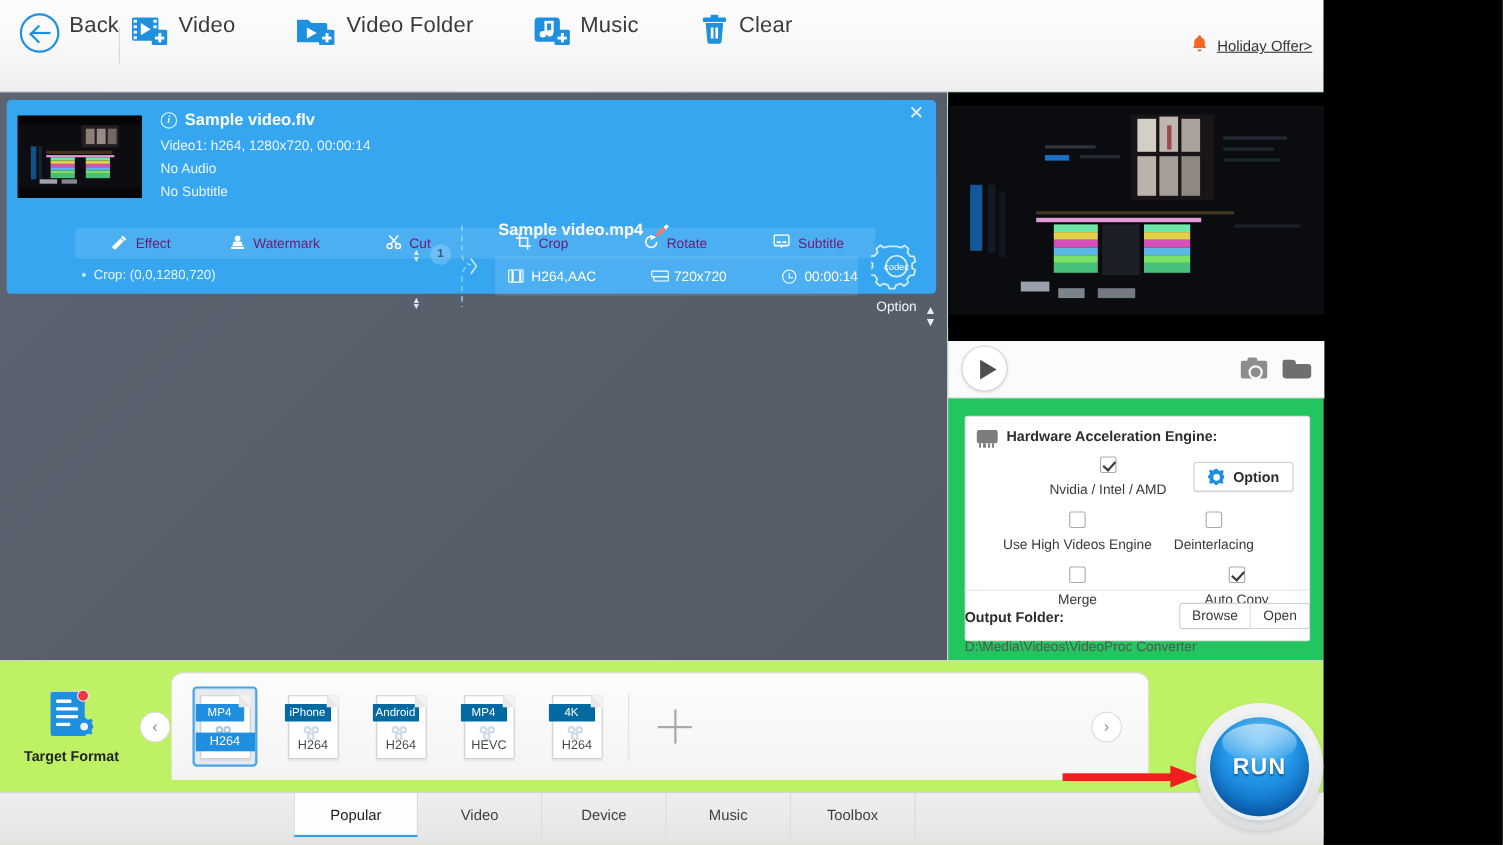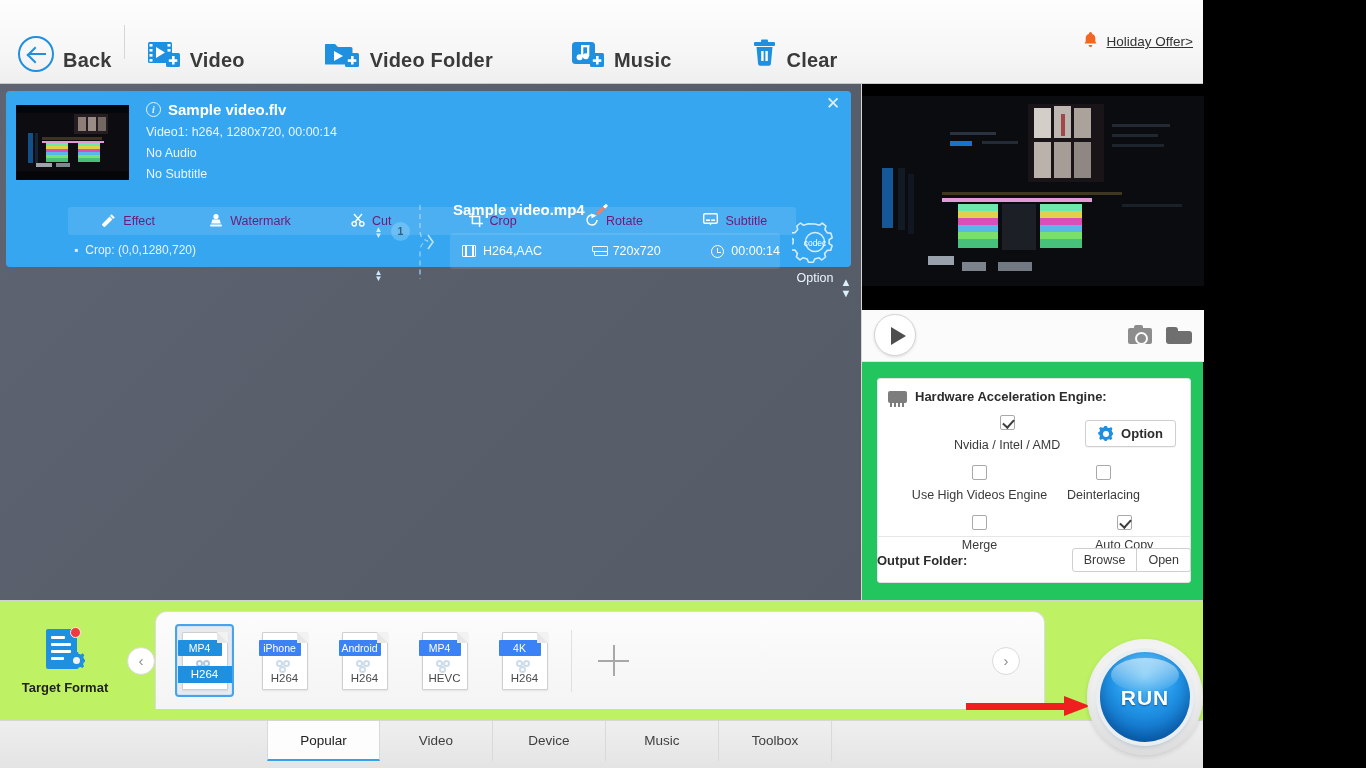--- a/index.html
+++ b/index.html
@@ -16,22 +16,22 @@
   }
 
   
   .toolbar {
     position: absolute; left: 0; top: 0; width: 1203px; height: 84px;
     background: linear-gradient(to bottom, #fdfdfd 0%, #f7f7f7 60%, #efefef 100%);
     border-bottom: 1px solid #c9c9c9;
     display: flex; align-items: center;
   }
   .tb-item {
-    display: flex; align-items: flex-end; gap: 9px;
-    padding: 0 12px; height: 60px; cursor: pointer; font-weight: bold;
+    display: flex; align-items: flex-start; gap: 9px;
+    padding: 0 0; height: 60px; cursor: pointer;
   }
   .tb-label { font-size: 20px; color: #3a3a3a; letter-spacing: .2px; }
   .tb-sep { width: 1px; height: 34px; background: #d6d6d6; }
   .tb-spacer { flex: 1; }
   .promo {
     display: flex; align-items: center; gap: 9px;
     margin-right: 10px; cursor: pointer;
   }
   .promo-text {
     font-size: 13.5px; color: #333; text-decoration: underline;
@@ -298,21 +298,21 @@
     position: relative; width: 46px; height: 58px; background: #fff;
     border: 1px solid #cfcfcf; border-radius: 1px;
     box-shadow: 0 1px 2px rgba(0,0,0,.08);
   }
   .page::after{
     content:""; position:absolute; right:-1px; top:-1px; border-width: 0 11px 11px 0;
     border-style: solid; border-color: #e7e7e7 #f2f2f2;
   }
   .tag {
     position: absolute; left: -4px; top: 7px; min-width: 42px; height: 16px;
-    background: #3b82f6; color: #fff; font-size: 10.5px; line-height: 16px; text-align: center;
+    background: #0369a1; color: #fff; font-size: 10.5px; line-height: 16px; text-align: center;
     border-radius: 1px; padding: 0 2px; white-space: nowrap;
   }
   .fmt-item.sel .tag { background: #1f90e0; left: -5px; min-width: 44px; }
   .reel {
     position: absolute; left: 13px; top: 27px; width: 20px; height: 14px;
   }
   .reel .hole {
     position:absolute; width: 7px; height: 7px; border-radius:50%;
     border: 2px solid #cddcea;
   }
@@ -747,20 +747,21 @@
     </div>
 
     <div class="outf">
       <div class="outf-head">
         <span class="outf-label">Output Folder:</span>
         <span class="outf-btns">
           <span class="sm-btn">Browse</span>
           <span class="sm-btn">Open</span>
         </span>
       </div>
+      <div class="outf-path">D:\Media\Videos\VideoProc Converter</div>
     </div>
   </div>
 
   <div class="bottombar">
 
     <div class="fmt-panel"></div>
 
     <div class="tf-block">
       <div class="ico-target">
         <span class="sheet"></span>

